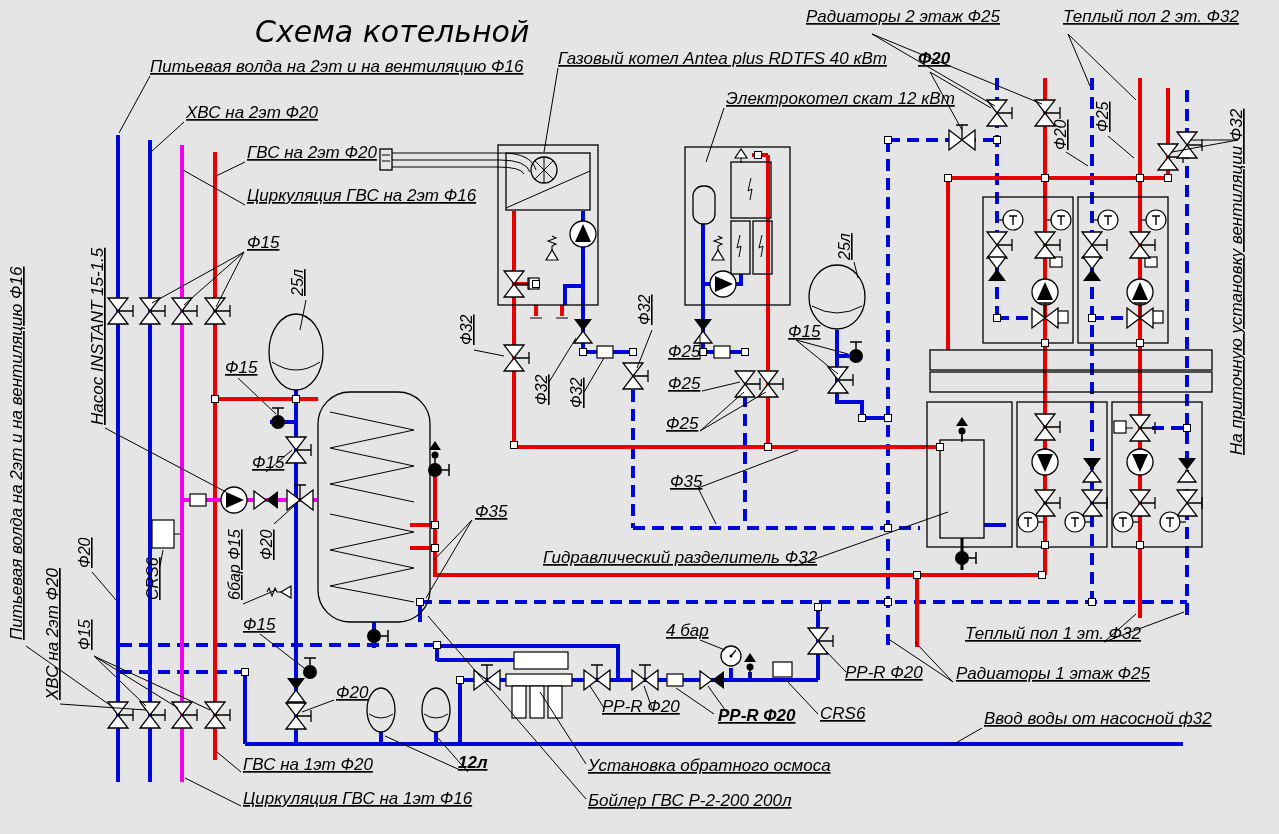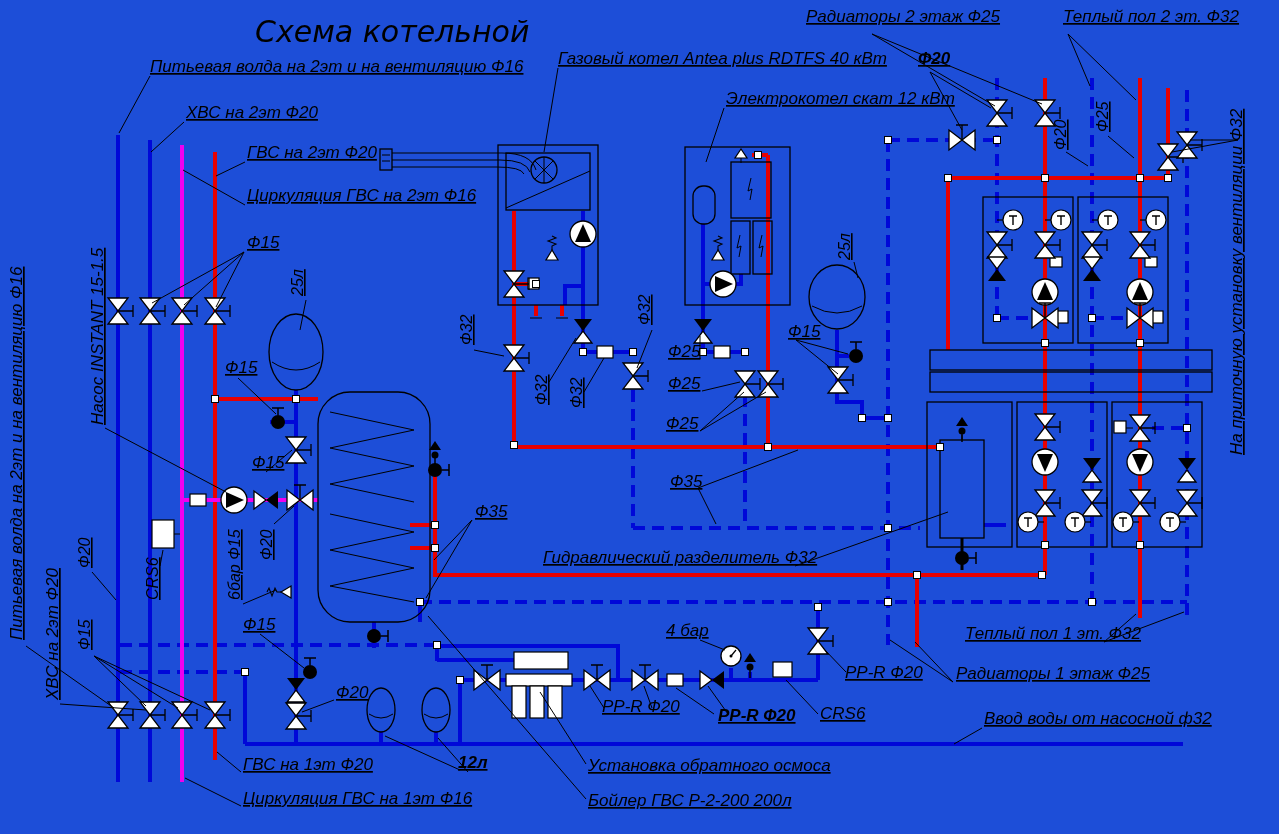--- a/index.html
+++ b/index.html
@@ -1,16 +1,16 @@
 <!DOCTYPE html>
 <html><head>
 <meta charset="utf-8">
 <style>
   html,body{margin:0;padding:0;background:#fff;}
-  .wrap{width:1279px;height:834px;background:#1d4ed8;position:relative;overflow:hidden;}
+  .wrap{width:1279px;height:834px;background:#e5e5e5;position:relative;overflow:hidden;}
   svg{display:block;}
   text{fill:#000;}
   .lbl{font:italic 17px "Liberation Sans", sans-serif; text-decoration:underline;}
   .lbl-sm{font:italic 16px "Liberation Sans", sans-serif; text-decoration:underline;}
   .lbl-b{font:italic bold 17px "Liberation Sans", sans-serif; text-decoration:underline;}
   .ttl{font:italic 30px "DejaVu Sans", sans-serif; text-decoration:none;}
   .blk{stroke:#000;stroke-width:1.3;fill:none;}
   .thin{stroke:#000;stroke-width:1;fill:none;}
   .pipe-b{stroke:#0008d8;stroke-width:4;fill:none;}
   .pipe-bd{stroke:#0008d8;stroke-width:4;fill:none;stroke-dasharray:12 7;}

